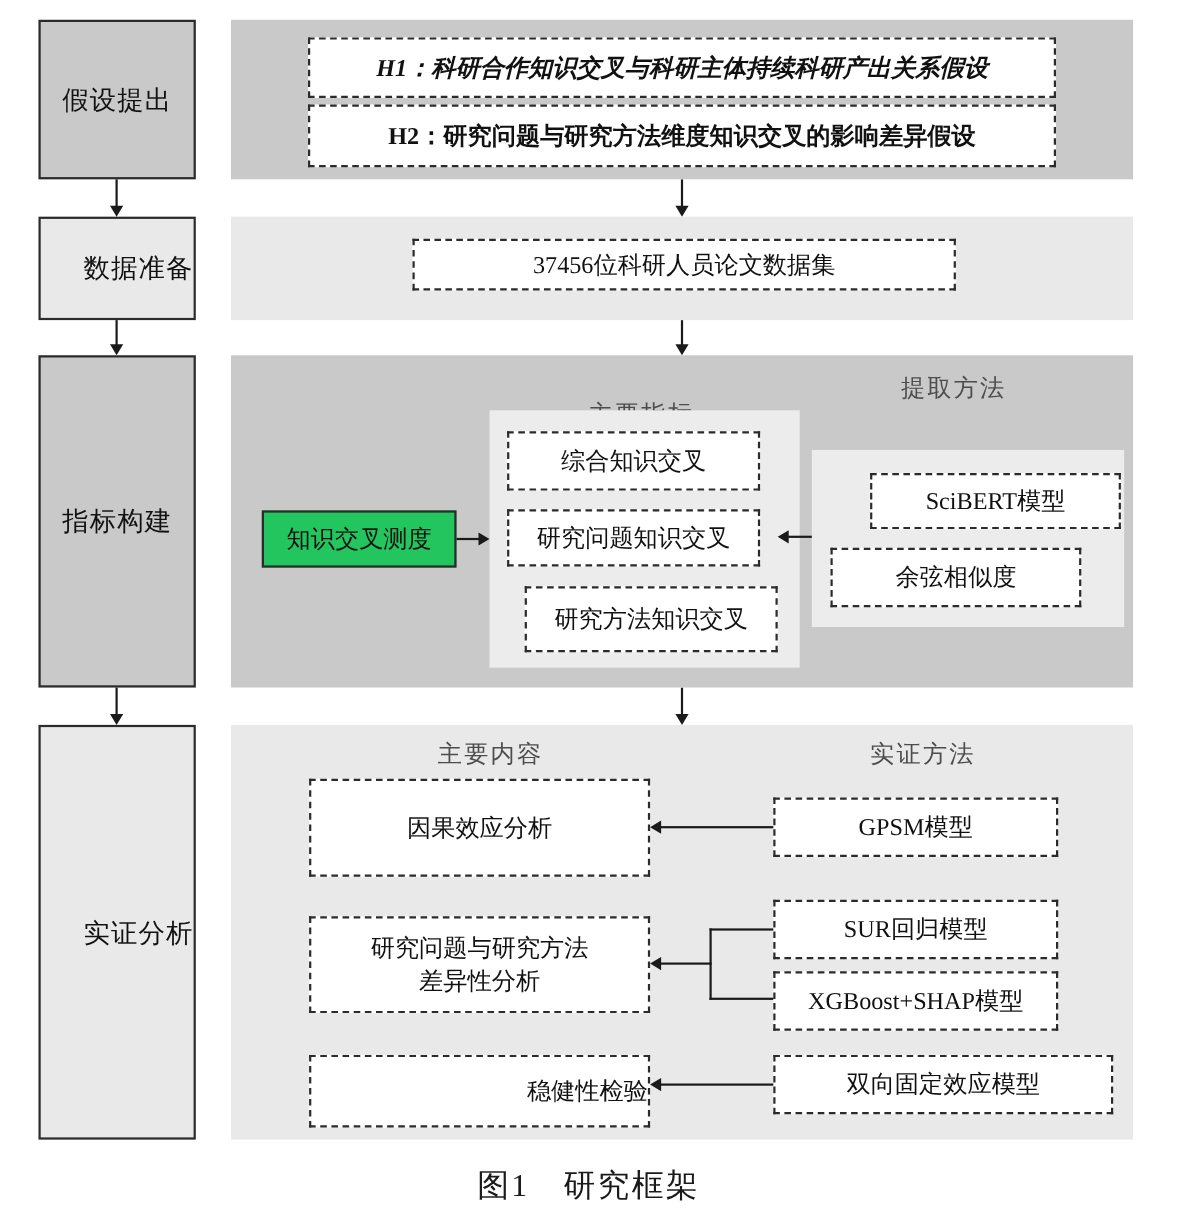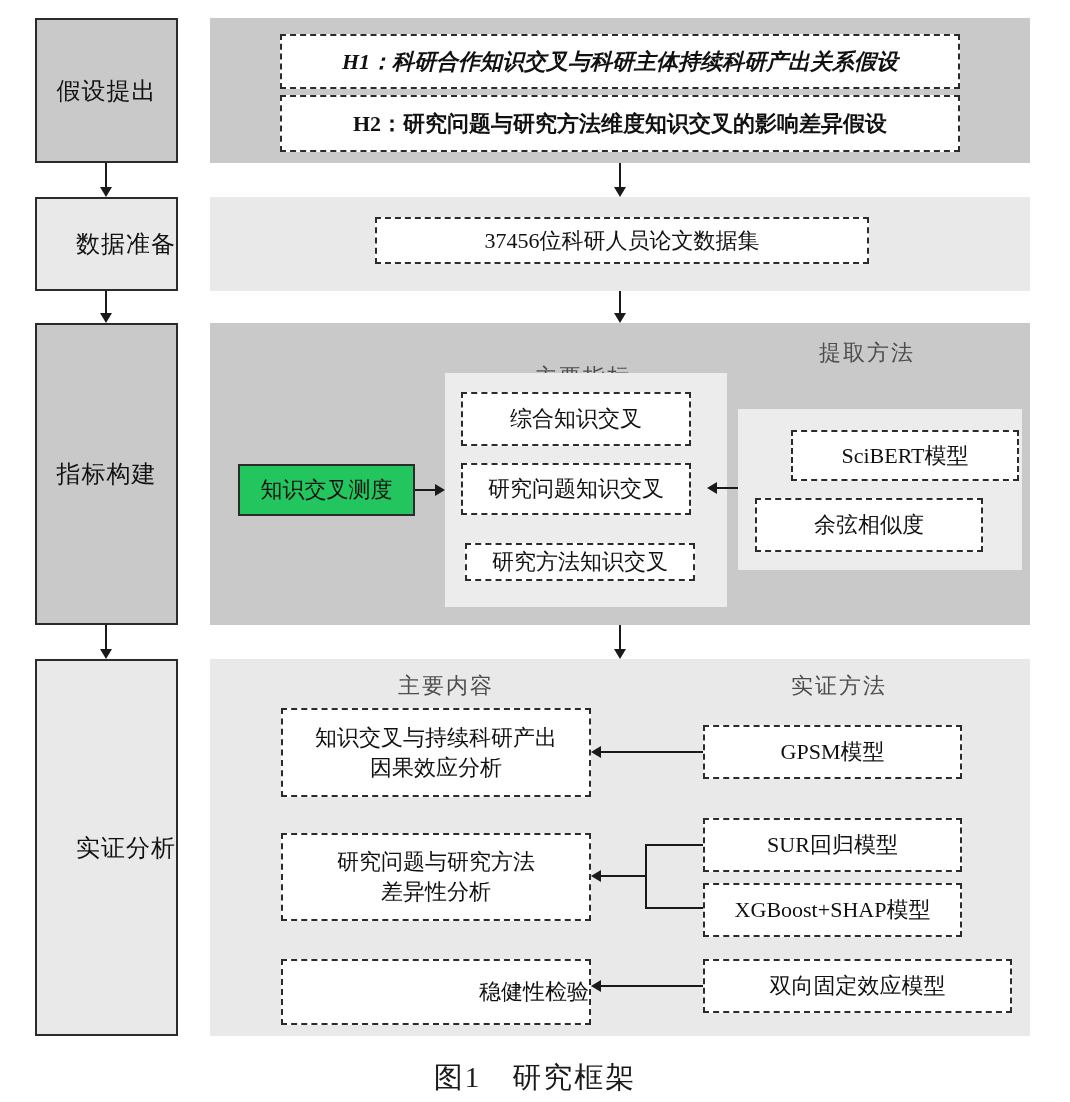--- a/index.html
+++ b/index.html
@@ -129,21 +129,21 @@
       <span>知识交叉测度</span>
     </div>
 
     <div class="subpanel" style="left:235px;top:50px;width:262px;height:234px;">
       <div class="dbox" style="left:16px;top:19px;width:230px;height:54px;">
         <span>综合知识交叉</span>
       </div>
       <div class="dbox" style="left:16px;top:90px;width:230px;height:52px;">
         <span>研究问题知识交叉</span>
       </div>
-      <div class="dbox" style="left:20px;top:160px;width:230px;height:38px;margin-top:10px;">
+      <div class="dbox" style="left:32px;top:160px;width:230px;height:60px;">
         <span>研究方法知识交叉</span>
       </div>
     </div>
 
     <div class="subpanel" style="left:528px;top:86px;width:264px;height:161px;">
       <div class="dbox" style="left:17px;top:21px;width:228px;height:51px;margin-left:36px;">
         <span>SciBERT模型</span>
       </div>
       <div class="dbox" style="left:17px;top:89px;width:228px;height:54px;">
         <span>余弦相似度</span>
@@ -158,21 +158,20 @@
         <i class="shaft"></i>
         <i class="tip"></i>
       </div>
   </div>
 
   <div class="panel light" style="left:210px;top:659px;width:820px;height:377px;">
     <div class="col-header" style="left:136px;top:14px;width:200px;">主要内容</div>
     <div class="col-header" style="left:529px;top:14px;width:200px;">实证方法</div>
 
     <div class="dbox twoline" style="left:71px;top:49px;width:310px;height:89px;">
-      <span>知识交叉与持续科研产出</span>
       <span>因果效应分析</span>
     </div>
     <div class="dbox" style="left:493px;top:66px;width:259px;height:54px;">
       <span>GPSM模型</span>
     </div>
     <div class="harrow left" style="left:381px;top:93px;width:112px;">
         <i class="shaft"></i>
         <i class="tip"></i>
       </div>
 

